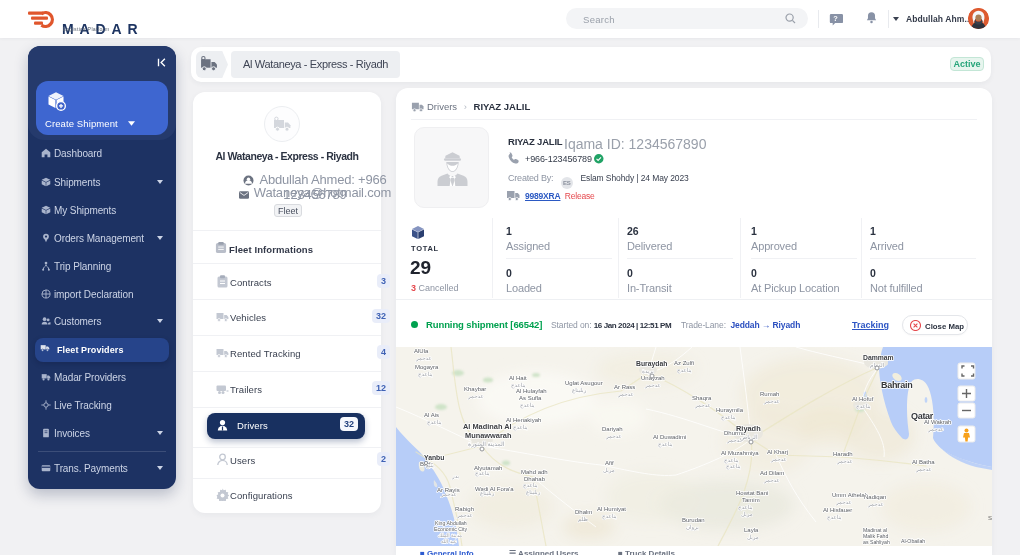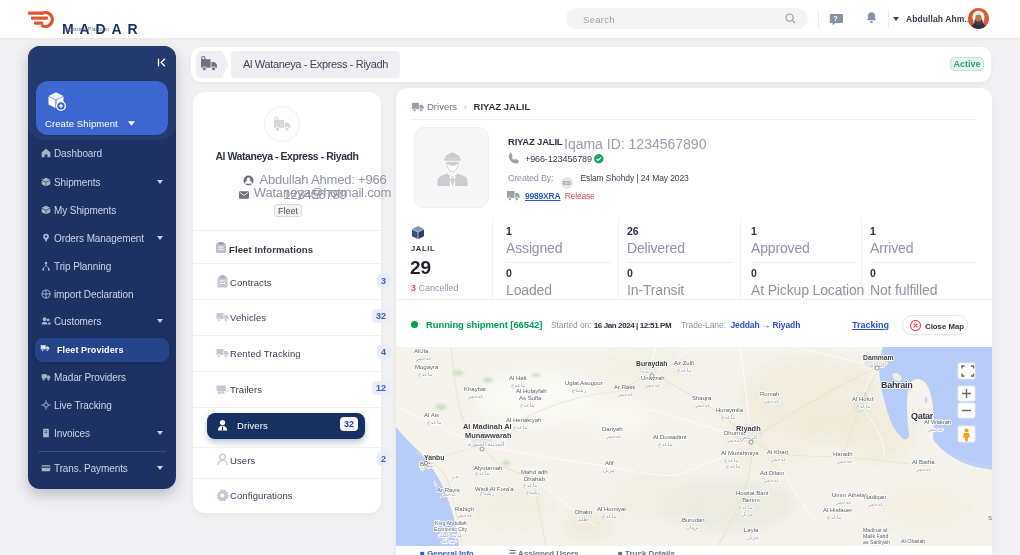--- a/index.html
+++ b/index.html
@@ -65,21 +65,21 @@
   #d-name { position:absolute; left:112px; top:48px; font-size:9.5px; font-weight:bold; color:#2b3240; letter-spacing:-.2px; }
   #d-iqama { position:absolute; left:168px; top:48px; font-size:14px; color:#9aa0ab; }
   #d-phone { position:absolute; left:129px; top:66px; font-size:9px; color:#343b49; letter-spacing:-.1px; }
   #d-created { position:absolute; left:112px; top:85px; font-size:9px; color:#8e95a3; letter-spacing:-.2px; }
   #d-truck { position:absolute; left:129px; top:103px; font-size:8.5px; letter-spacing:-.2px; }
 
   
   .vdiv { position:absolute; top:130px; width:1px; height:80px; background:#f0f1f4; }
   .stat { position:absolute; font-size:10.5px; font-weight:bold; color:#2b3240; }
   .stat .num { font-size:10.5px; font-weight:bold; color:#2b3240; }
-  .stat .lbl { display:block; font-size:14px; font-weight:normal; color:#8e95a3; margin-top:3px; letter-spacing:-.15px; }
+  .stat .lbl { display:block; font-size:11px; font-weight:normal; color:#8e95a3; margin-top:3px; letter-spacing:-.15px; }
   .stat .ul { display:block; width:106px; height:1px; background:#f0f1f4; margin-top:6px; }
   #t-total { position:absolute; left:15px; top:156px; font-size:7.5px; font-weight:bold; color:#2b3240; letter-spacing:.7px; }
   #t-29 { position:absolute; left:14px; top:169px; font-size:19px; font-weight:bold; color:#20242e; }
   #t-cxl { position:absolute; left:15px; top:195px; font-size:9px; color:#8e95a3; }
   #r-div2 { position:absolute; left:0px; top:211px; width:596px; height:1px; background:#eef0f3; }
 
   
   #run-dot { position:absolute; left:15px; top:233px; width:7px; height:7px; border-radius:50%; background:#00a14f; }
   #run-txt { position:absolute; left:30px; top:231px; font-size:9.5px; font-weight:bold; color:#00a14f; letter-spacing:-.1px; }
   #run-started { position:absolute; left:155px; top:232px; font-size:8.5px; color:#8e95a3; letter-spacing:-.1px; }
@@ -419,21 +419,21 @@
       <circle cx="3.8" cy="11" r="1.6" fill="#9aa1ae" stroke="#fff" stroke-width=".7"></circle>
       <circle cx="10.8" cy="11" r="1.6" fill="#9aa1ae" stroke="#fff" stroke-width=".7"></circle>
     </svg>
   <div id="d-truck"><span style="color:#2b59c3;font-weight:bold;text-decoration:underline">9989XRA</span>&nbsp; <span style="color:#e5484d">Release</span></div>
 
   <svg class="abs" style="left:15px;top:137px" width="14" height="15" viewBox="0 0 14 15">
       <path d="M1 4 L7 1 L13 4 L7 7 Z" fill="#8594c0"></path>
       <path d="M1 4.5 L6.7 7.3 V14 L1 11.2 Z" fill="#3b5288"></path>
       <path d="M13 4.5 L7.3 7.3 V14 L13 11.2 Z" fill="#2a3f70"></path>
     </svg>
-  <div id="t-total">JALIL</div>
+  <div id="t-total">TOTAL</div>
   <div id="t-29">29</div>
   <div id="t-cxl"><span style="color:#e5484d;font-weight:bold">3</span> Cancelled</div>
 
   <div class="vdiv" style="left:96px"></div>
   <div class="vdiv" style="left:222px"></div>
   <div class="vdiv" style="left:344px"></div>
   <div class="vdiv" style="left:465px"></div>
 
   <div class="stat" style="left:110px;top:137px"><span class="num">1</span><span class="lbl">Assigned</span><span class="ul"></span></div>
   <div class="stat" style="left:231px;top:137px"><span class="num">26</span><span class="lbl">Delivered</span><span class="ul"></span></div>

